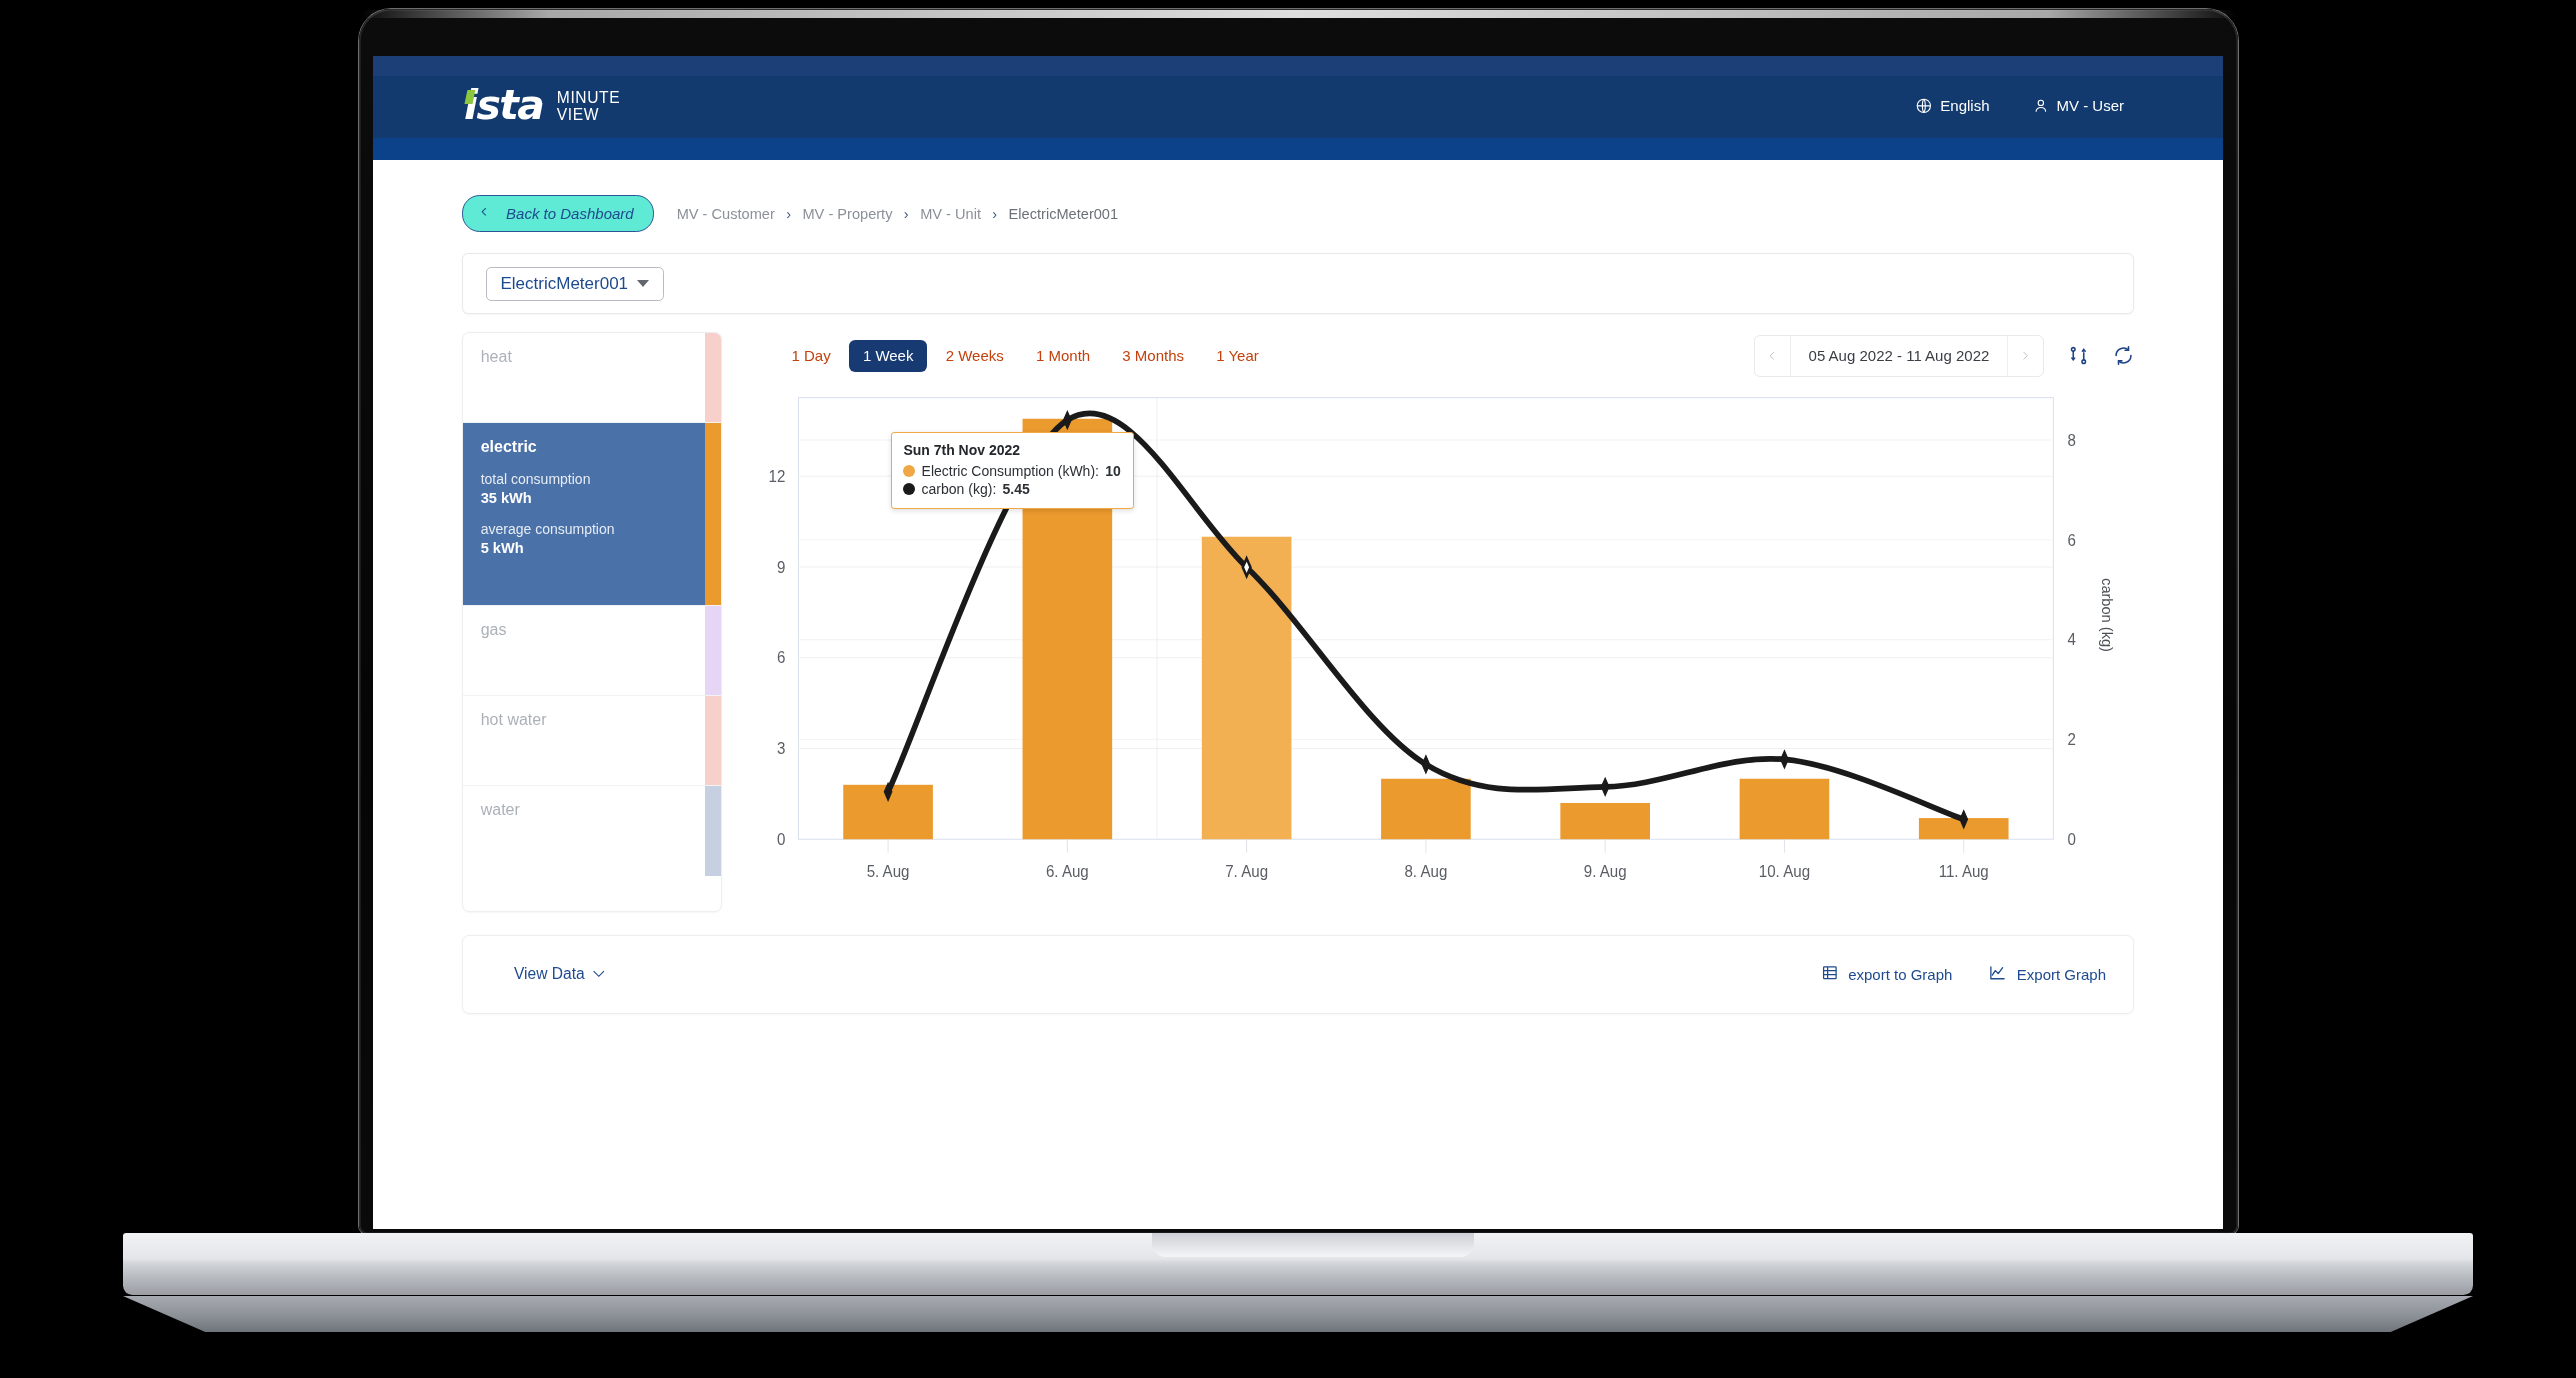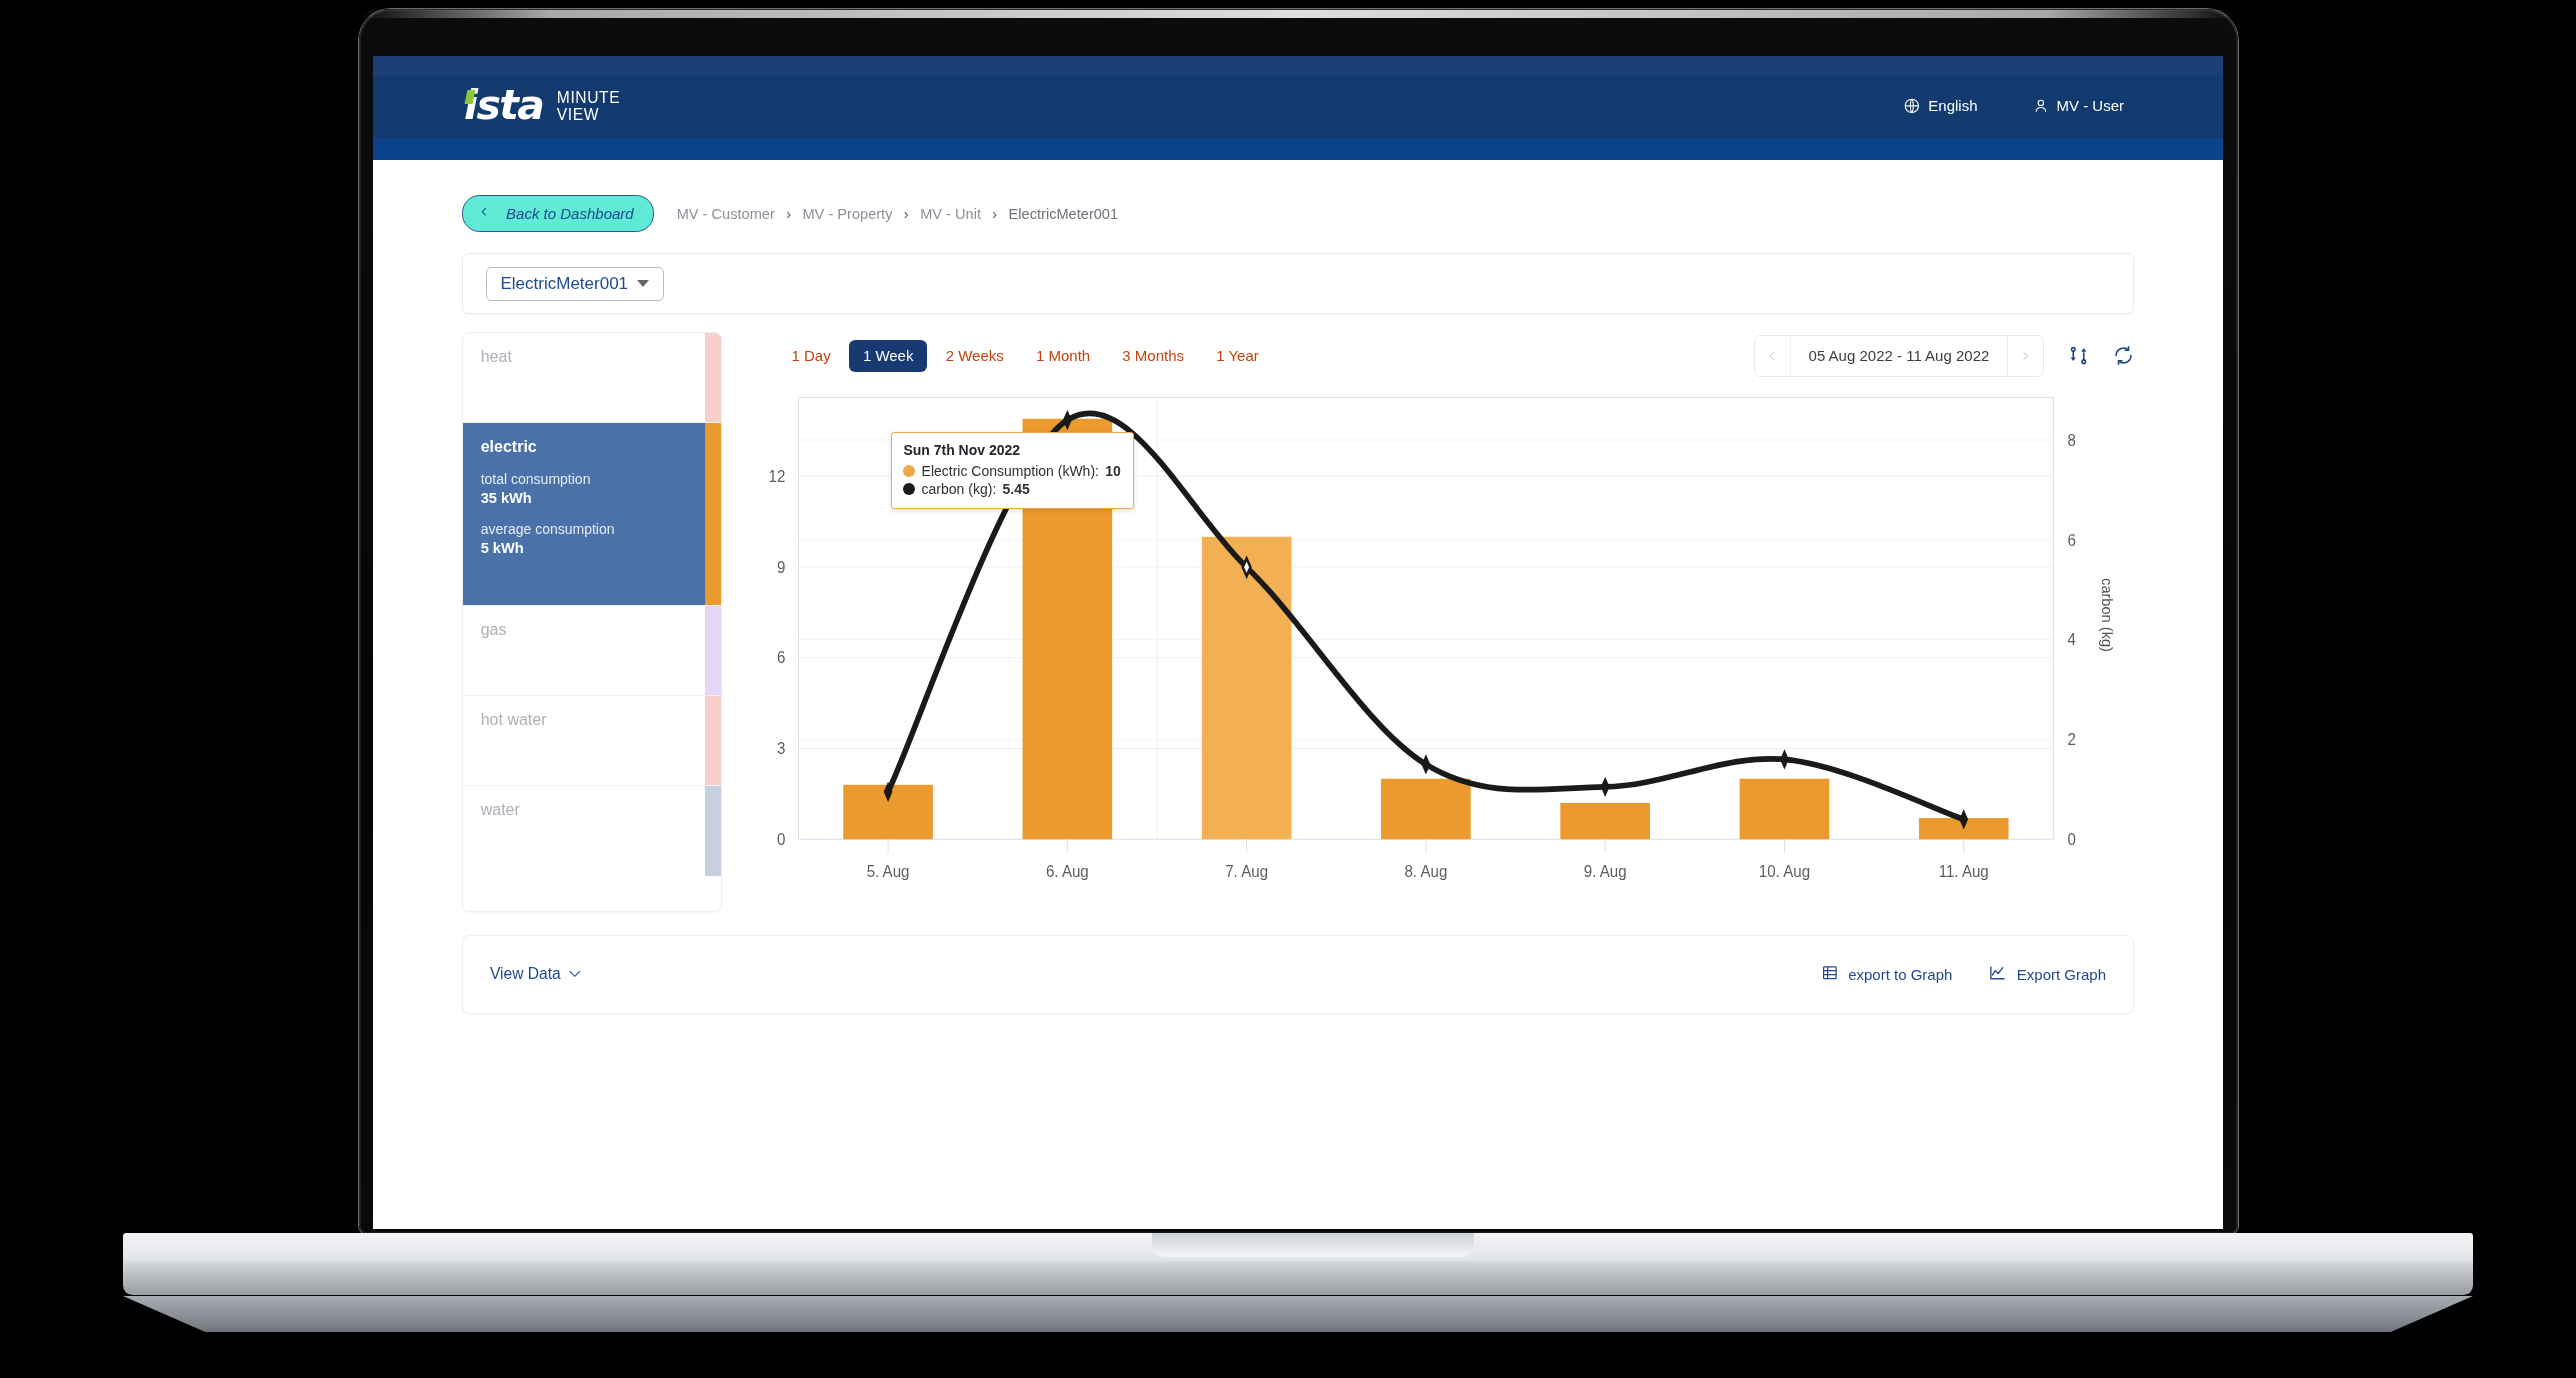--- a/index.html
+++ b/index.html
@@ -81,21 +81,21 @@
     transform: skewX(-12deg);
   }
   .logo-sub {
     font-family: "Liberation Sans", sans-serif;
     font-size: 15.6px; line-height: 1.08; color: #ffffff;
     letter-spacing: 0.6px; font-weight: 400;
     padding-top: 2.1px;
   }
   #header-right {
     position: absolute; right: 99px; top: 41px;
-    display: flex; align-items: flex-start; gap: 54px;
+    display: flex; align-items: flex-start; gap: 42px;
   }
   .hdr-item {
     display: flex; align-items: center; gap: 7.3px;
     color: #ffffff; font-size: 15px;
   }
   .hdr-item svg { display: block; }
 
   
   #page-body { position: relative; background: #fff; padding: 0 89px; }
 
@@ -215,21 +215,21 @@
   }
   .pill.active { background: #173a73; border-color: #173a73; color: #ffffff; }
 
   
   #footer-card {
     margin-top: 23px; height: 79px;
     border: 1px solid #eceef1; border-radius: 7.3px; background: #fff;
     display: flex; align-items: center; justify-content: space-between;
     padding: 0 27px; box-shadow: 0 0.5px 1.6px rgba(0,0,0,.04);
   }
-  #view-data { display: flex; align-items: center; gap: 6px; color: #1e4a8f; font-size: 15.6px; cursor: pointer; }
+  #view-data { display: flex; align-items: center; gap: 6px; color: #1e4a8f; font-size: 15.6px; cursor: pointer; margin-left: 24px; }
   #footer-actions { display: flex; align-items: center; gap: 36px; }
   .foot-action { display: flex; align-items: center; gap: 9.4px; color: #1e4a8f; font-size: 15px; cursor: pointer; }
 </style>
 </head>
 <body>
 
 <div id="laptop-frame">
   <div id="laptop-lid"></div>
   <div id="laptop-bezel-highlight"></div>
 

